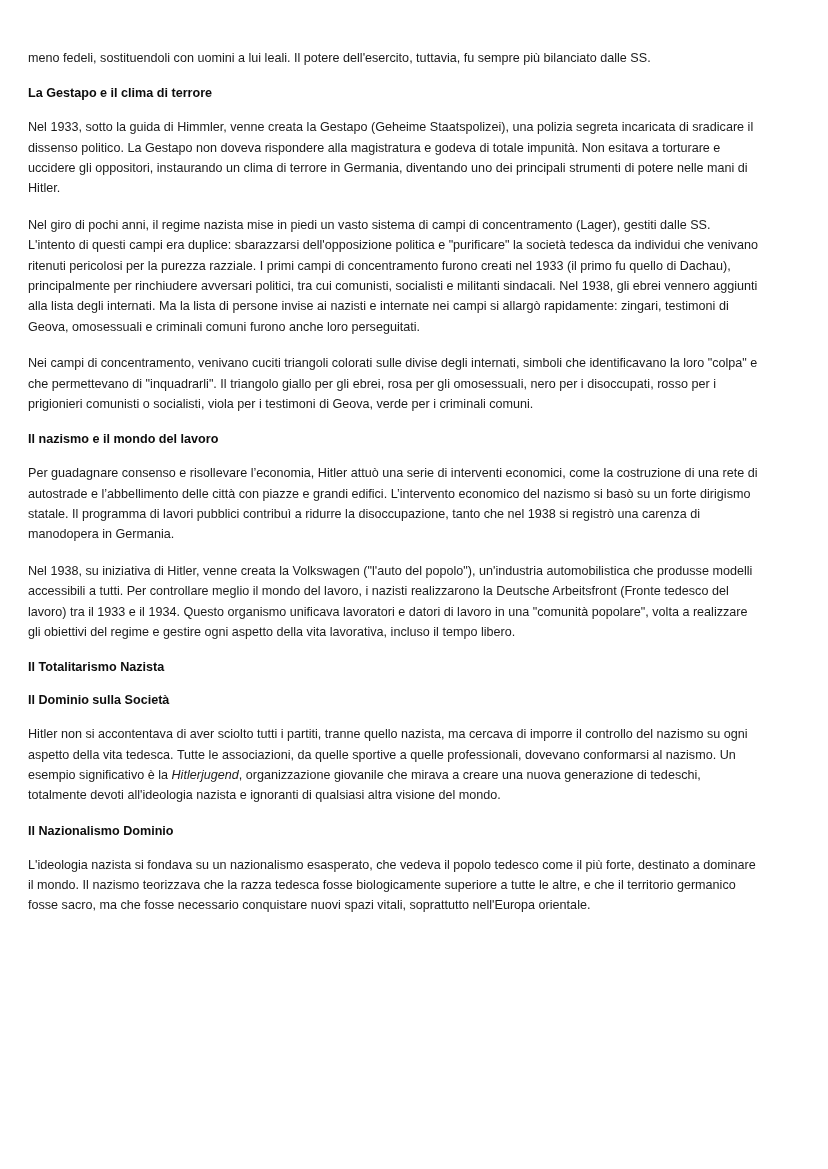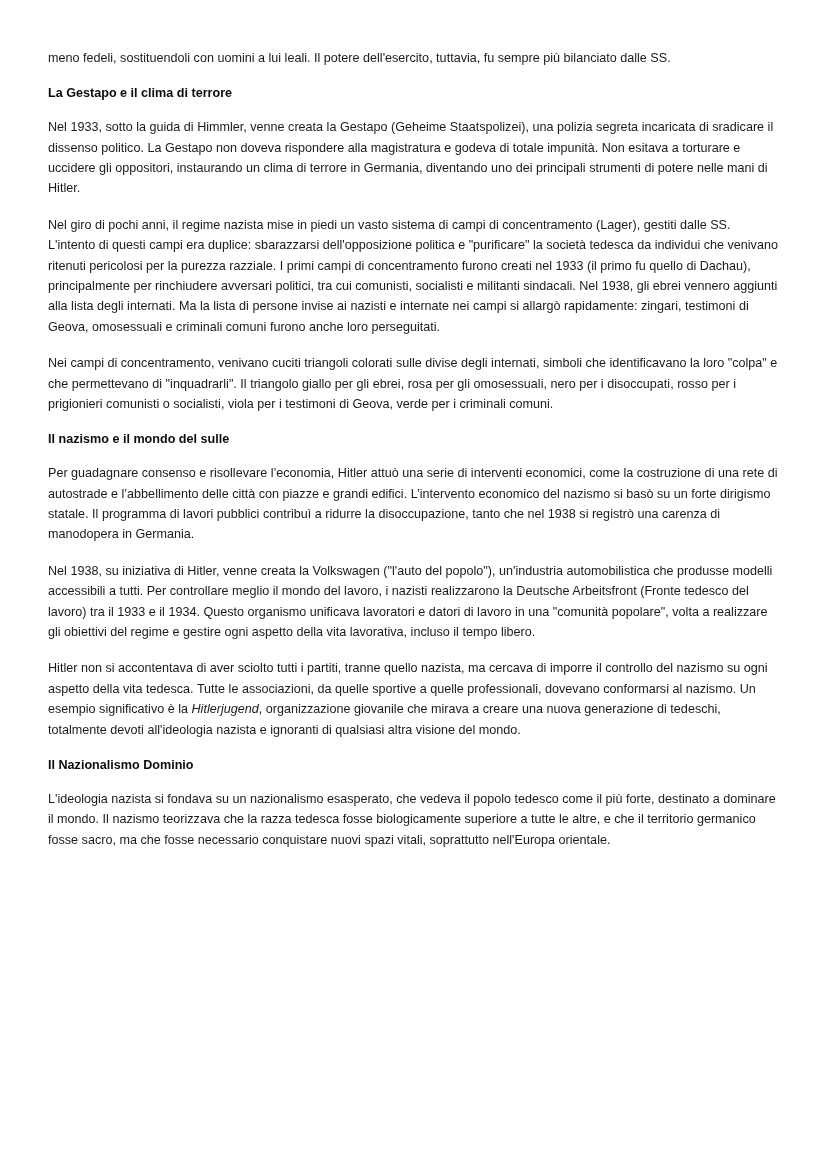--- a/index.html
+++ b/index.html
@@ -11,21 +11,21 @@
     width: 828px;
     min-height: 1169px;
     font-family: "Liberation Sans", sans-serif;
     color: #1a1a1a;
     -webkit-font-smoothing: antialiased;
   }
   .page {
     box-sizing: border-box;
     width: 828px;
     min-height: 1169px;
-    padding: 48px 48px 40px 48px;
+    padding: 48px 48px 40px 28px;
     background: #ffffff;
   }
   .doc {
     width: 732px;
   }
   p.para {
     font-size: 12.6px;
     line-height: 1.62;
     margin: 0 0 16px 0;
     text-align: left;
@@ -48,20 +48,22 @@
 </head>
 <body>
 
 <div class="page">
   <article class="doc" id="doc-body">
       <p class="para block">meno fedeli, sostituendoli con uomini a lui leali. Il potere dell'esercito, tuttavia, fu sempre più bilanciato dalle SS.</p>
       <h2 class="heading block">La Gestapo e il clima di terrore</h2>
       <p class="para block">Nel 1933, sotto la guida di Himmler, venne creata la Gestapo (Geheime Staatspolizei), una polizia segreta incaricata di sradicare il dissenso politico. La Gestapo non doveva rispondere alla magistratura e godeva di totale impunità. Non esitava a torturare e uccidere gli oppositori, instaurando un clima di terrore in Germania, diventando uno dei principali strumenti di potere nelle mani di Hitler.</p>
       <p class="para block">Nel giro di pochi anni, il regime nazista mise in piedi un vasto sistema di campi di concentramento (Lager), gestiti dalle SS. L'intento di questi campi era duplice: sbarazzarsi dell'opposizione politica e "purificare" la società tedesca da individui che venivano ritenuti pericolosi per la purezza razziale. I primi campi di concentramento furono creati nel 1933 (il primo fu quello di Dachau), principalmente per rinchiudere avversari politici, tra cui comunisti, socialisti e militanti sindacali. Nel 1938, gli ebrei vennero aggiunti alla lista degli internati. Ma la lista di persone invise ai nazisti e internate nei campi si allargò rapidamente: zingari, testimoni di Geova, omosessuali e criminali comuni furono anche loro perseguitati.</p>
       <p class="para block">Nei campi di concentramento, venivano cuciti triangoli colorati sulle divise degli internati, simboli che identificavano la loro "colpa" e che permettevano di "inquadrarli". Il triangolo giallo per gli ebrei, rosa per gli omosessuali, nero per i disoccupati, rosso per i prigionieri comunisti o socialisti, viola per i testimoni di Geova, verde per i criminali comuni.</p>
-      <h2 class="heading block">Il nazismo e il mondo del sulle</h2>
+      <h2 class="heading block">Il nazismo e il mondo del lavoro</h2>
       <p class="para block">Per guadagnare consenso e risollevare l’economia, Hitler attuò una serie di interventi economici, come la costruzione di una rete di autostrade e l’abbellimento delle città con piazze e grandi edifici. L’intervento economico del nazismo si basò su un forte dirigismo statale. Il programma di lavori pubblici contribuì a ridurre la disoccupazione, tanto che nel 1938 si registrò una carenza di manodopera in Germania.</p>
       <p class="para block">Nel 1938, su iniziativa di Hitler, venne creata la Volkswagen ("l'auto del popolo"), un'industria automobilistica che produsse modelli accessibili a tutti. Per controllare meglio il mondo del lavoro, i nazisti realizzarono la Deutsche Arbeitsfront (Fronte tedesco del lavoro) tra il 1933 e il 1934. Questo organismo unificava lavoratori e datori di lavoro in una "comunità popolare", volta a realizzare gli obiettivi del regime e gestire ogni aspetto della vita lavorativa, incluso il tempo libero.</p>
+      <h2 class="heading block">Il Totalitarismo Nazista</h2>
+      <h2 class="heading block">Il Dominio sulla Società</h2>
       <p class="para block"><span>Hitler non si accontentava di aver sciolto tutti i partiti, tranne quello nazista, ma cercava di imporre il controllo del nazismo su ogni aspetto della vita tedesca. Tutte le associazioni, da quelle sportive a quelle professionali, dovevano conformarsi al nazismo. Un esempio significativo è la </span><em>Hitlerjugend</em><span>, organizzazione giovanile che mirava a creare una nuova generazione di tedeschi, totalmente devoti all'ideologia nazista e ignoranti di qualsiasi altra visione del mondo.</span></p>
       <h2 class="heading block">Il Nazionalismo Dominio</h2>
       <p class="para block">L'ideologia nazista si fondava su un nazionalismo esasperato, che vedeva il popolo tedesco come il più forte, destinato a dominare il mondo. Il nazismo teorizzava che la razza tedesca fosse biologicamente superiore a tutte le altre, e che il territorio germanico fosse sacro, ma che fosse necessario conquistare nuovi spazi vitali, soprattutto nell'Europa orientale.</p>
     </article>
 </div>
 
 </body></html>

